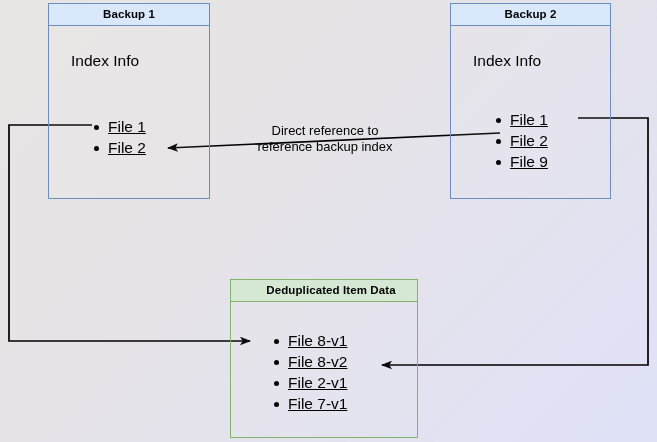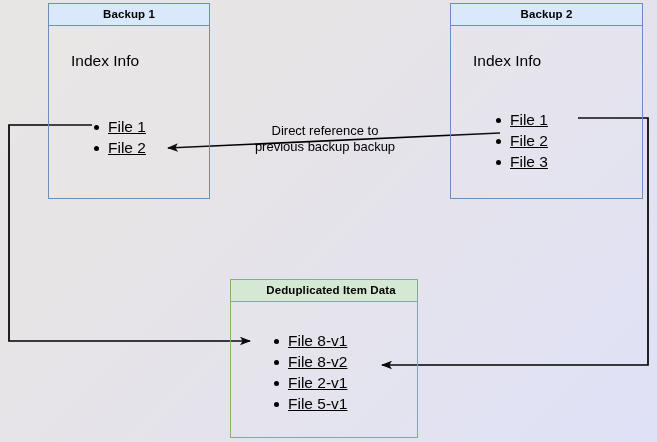--- a/index.html
+++ b/index.html
@@ -150,40 +150,40 @@
     <div class="hdr">Backup 1</div>
     <div class="body" style="height:172px;">
       <div class="index-label" style="left:22px; top:26px;">Index Info</div>
       <ul class="items" style="left:44px; top:90px;">
         <li>File 1</li>
         <li>File 2</li>
       </ul>
     </div>
   </div>
 
-  <div class="node blue" id="backup2" style="left:450px; top:3px; width:193px; height:196px;">
+  <div class="node blue" id="backup2" style="left:450px; top:3px; width:161px; height:196px;">
     <div class="hdr">Backup 2</div>
     <div class="body" style="height:172px;">
       <div class="index-label" style="left:22px; top:26px;">Index Info</div>
       <ul class="items" style="left:44px; top:83px;">
         <li>File 1</li>
         <li>File 2</li>
-        <li>File 3</li>
+        <li>File 9</li>
       </ul>
     </div>
   </div>
 
   <div class="node green" id="dedup" style="left:230px; top:279px; width:188px; height:159px;">
     <div class="hdr">Deduplicated Item Data</div>
     <div class="body" style="height:134px;">
       <ul class="items" style="left:42px; top:28px;">
         <li>File 8-v1</li>
         <li>File 8-v2</li>
         <li>File 2-v1</li>
-        <li>File 5-v1</li>
+        <li>File 7-v1</li>
       </ul>
     </div>
   </div>
 
   <div class="caption" style="left:243px; top:123px; width:164px;">Direct reference to
-previous backup backup</div>
+reference backup index</div>
 
 </div>
 
 </body></html>

